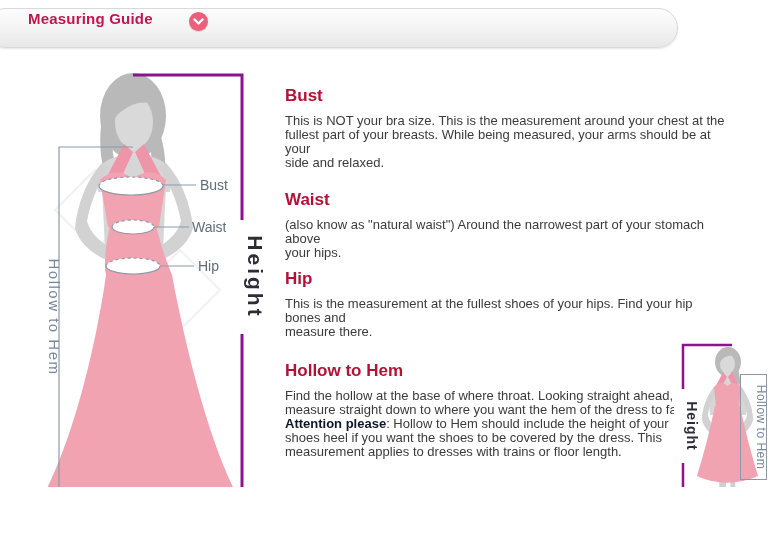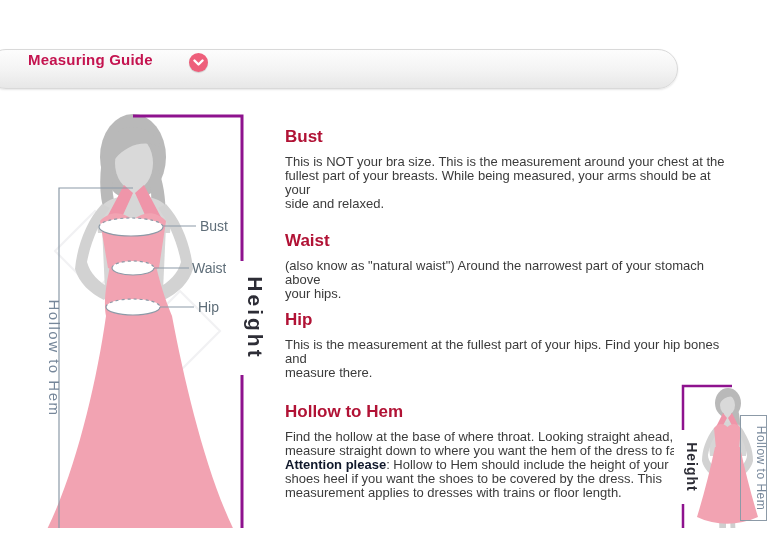--- a/index.html
+++ b/index.html
@@ -1,17 +1,17 @@
 <!DOCTYPE html>
 <html><head>
 <meta charset="utf-8">
 <style>
   html,body{margin:0;padding:0;background:#fff;}
   .page{position:relative;width:778px;height:487px;background:#fff;overflow:hidden;
-        font-family:"Liberation Sans","DejaVu Sans",sans-serif;margin-top:41px;}
+        font-family:"Liberation Sans","DejaVu Sans",sans-serif;}
   
   .header-bar{position:absolute;left:-14px;top:8px;width:692px;height:40px;
     border-radius:22px;border:1px solid #d9d9d9;
     background:linear-gradient(#fdfdfd,#f3f3f3 55%,#e7e7e7);
     box-shadow:0 1px 2px rgba(0,0,0,0.10);box-sizing:border-box;cursor:pointer;}
   .header-title{position:absolute;left:28px;top:10px;font-size:15px;font-weight:bold;
     color:#c4134f;letter-spacing:0.2px;}
   .collapse-btn{position:absolute;left:189px;top:12px;width:19px;height:19px;border-radius:50%;
     background:#ee5f7b;box-shadow:0 1px 1px rgba(0,0,0,0.15);display:flex;
     align-items:center;justify-content:center;}
@@ -113,21 +113,21 @@
 fullest part of your breasts. While being measured, your arms should be at your
 side and relaxed.</p>
     </div>
     <div class="sec sec-waist">
       <h3>Waist</h3>
       <p>(also know as "natural waist") Around the narrowest part of your stomach above
 your hips.</p>
     </div>
     <div class="sec sec-hip">
       <h3>Hip</h3>
-      <p>This is the measurement at the fullest part of your hips. Find your hip bones and
+      <p>This is the measurement at the fullest shoes of your hips. Find your hip bones and
 measure there.</p>
     </div>
     <div class="sec sec-hollow">
       <h3>Hollow to Hem</h3>
       <p><span>Find the hollow at the base of where throat. Looking straight ahead,
 measure straight down to where you want the hem of the dress to fall.
 </span><span class="attention">Attention please</span><span>: Hollow to Hem should include the height of your
 shoes heel if you want the shoes to be covered by the dress. This
 measurement applies to dresses with trains or floor length.</span></p>
     </div>

